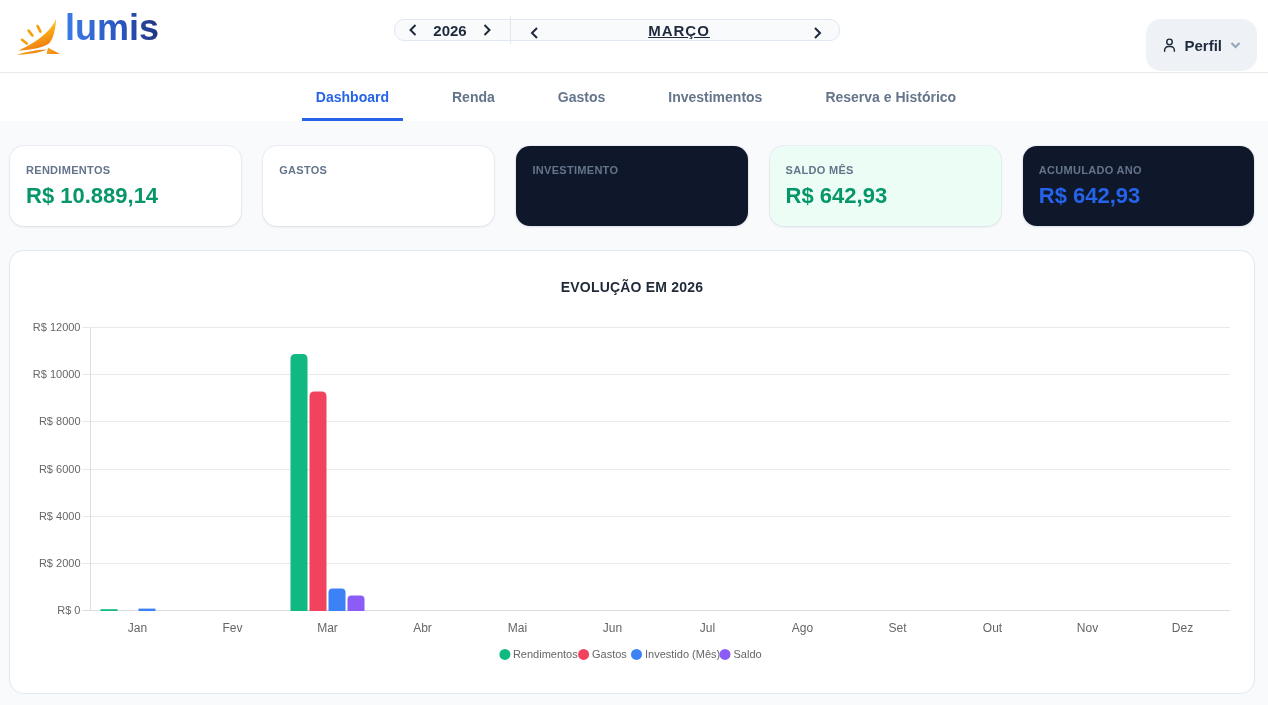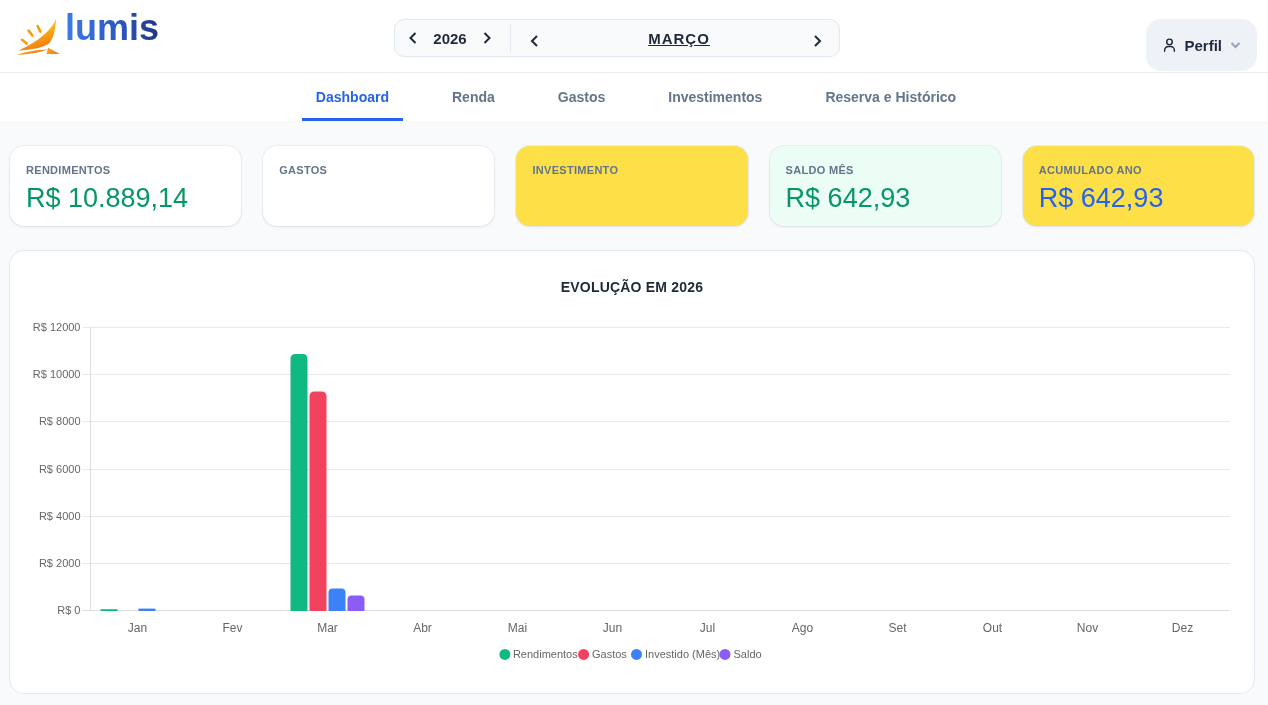--- a/index.html
+++ b/index.html
@@ -5,21 +5,21 @@
 <style>
   * { margin:0; padding:0; box-sizing:border-box; }
   html,body { width:1268px; height:705px; overflow:hidden; }
   body { background:#f8fafc; font-family:"Liberation Sans", sans-serif; }
   header { background:#fff; }
   .topbar { height:73px; border-bottom:1px solid #e8eaef; position:relative; }
   .logo-icon { position:absolute; left:16px; top:16px; }
   .logo-text { position:absolute; left:65px; top:10px; font-size:36px; font-weight:700; line-height:36px;
     background:linear-gradient(90deg,#3b7de8 0%, #2b55c0 60%, #22357f 100%);
     -webkit-background-clip:text; background-clip:text; color:transparent; }
-  .pillnav { position:absolute; left:394px; top:19px; width:446px; height:38px;
+  .pillnav { position:absolute; left:394px; top:19px; width:446px; height:22px;
     background:#f8fafc; border:1px solid #e2e8f0; border-radius:10px;
     display:flex; align-items:center; color:#1e293b; }
   .yearsec { width:115px; display:flex; align-items:center; justify-content:center; gap:16px; transform:translateX(-2.5px); }
   .yearsec .num { font-size:15px; font-weight:700; }
   .divider { width:1px; height:28px; background:#e2e8f0; }
   .monthsec { flex:1; display:flex; align-items:flex-end; justify-content:space-between; padding:0 17px 0 19px;text-decoration:underline; }
   .monthsec .mon { font-size:15px; font-weight:700; letter-spacing:1px; transform:translateX(3px); }
   .chev { display:block; }
   .perfil { position:absolute; right:11px; top:19px; height:52px; border-radius:15px;
     background:#eef2f7; display:flex; align-items:center; padding:0 16px; }
@@ -27,22 +27,22 @@
   nav { height:48px; display:flex; justify-content:center; gap:35px; background:#fff; position:relative; left:2px; }
   .tab { padding:0 14px; font-weight:700; font-size:14px; color:#64748b;
     display:flex; align-items:center; position:relative; }
   .tab.active { color:#2563eb; }
   .tab.active::after { content:""; position:absolute; left:0; right:0; bottom:0; height:3px; background:#2563eb; }
   main { padding:25px 14px 0 10px; }
   .stats { display:grid; grid-template-columns:repeat(5,1fr); gap:22px; }
   .card { height:80px; border-radius:14px; padding:18px 16px; background:#fff;
     box-shadow:0 1px 3px rgba(15,23,42,.08), 0 0 0 1px rgba(226,232,240,.55); }
   .card .lbl { font-size:11px; font-weight:700; letter-spacing:0.3px; color:#64748b; }
-  .card .val { font-size:27px; font-weight:400; margin-top:7px; }
-  .bg-blue { background:#fde047; }
+  .card .val { font-size:22px; font-weight:700; margin-top:7px; }
+  .bg-blue { background:#0f172a; }
   .bg-green { background:#ecfdf5; }
   .c-green { color:#059669; }
   .c-red { color:#e11d48; }
   .c-blue { color:#2563eb; }
   .chartcard { margin-top:25px; height:442px; background:#fff; border-radius:14px;
     box-shadow:0 0 0 1px #e2e8f0; position:relative; }
   .chartcard svg { position:absolute; left:0; top:0; }
 </style>
 </head>
 <body>

